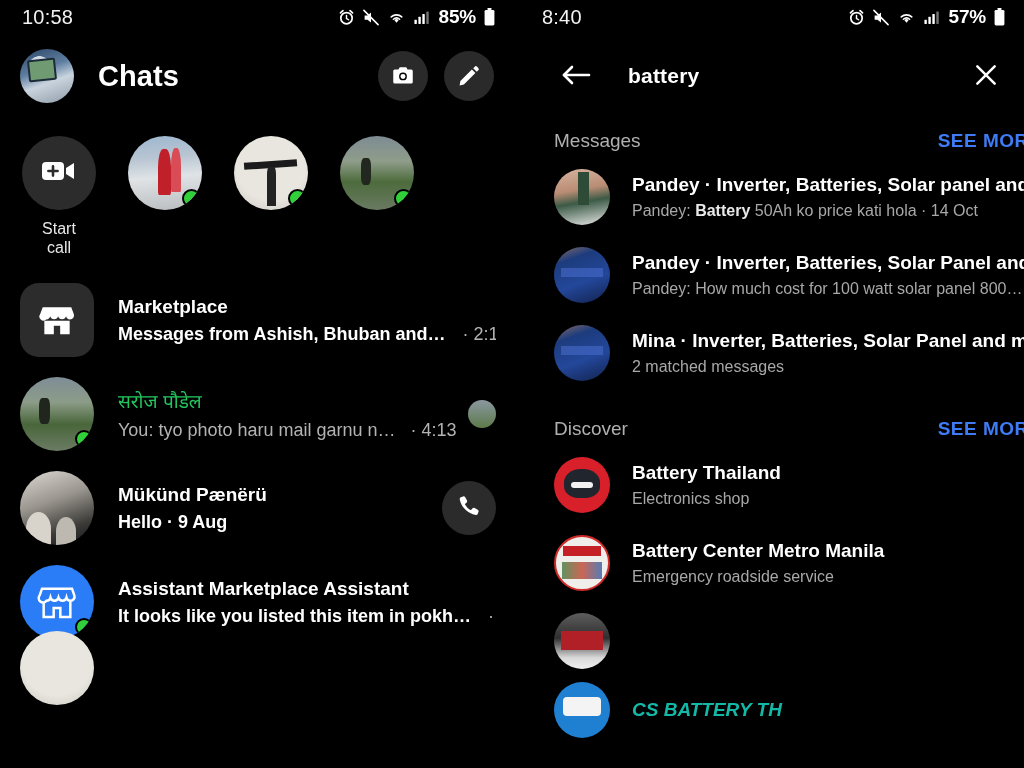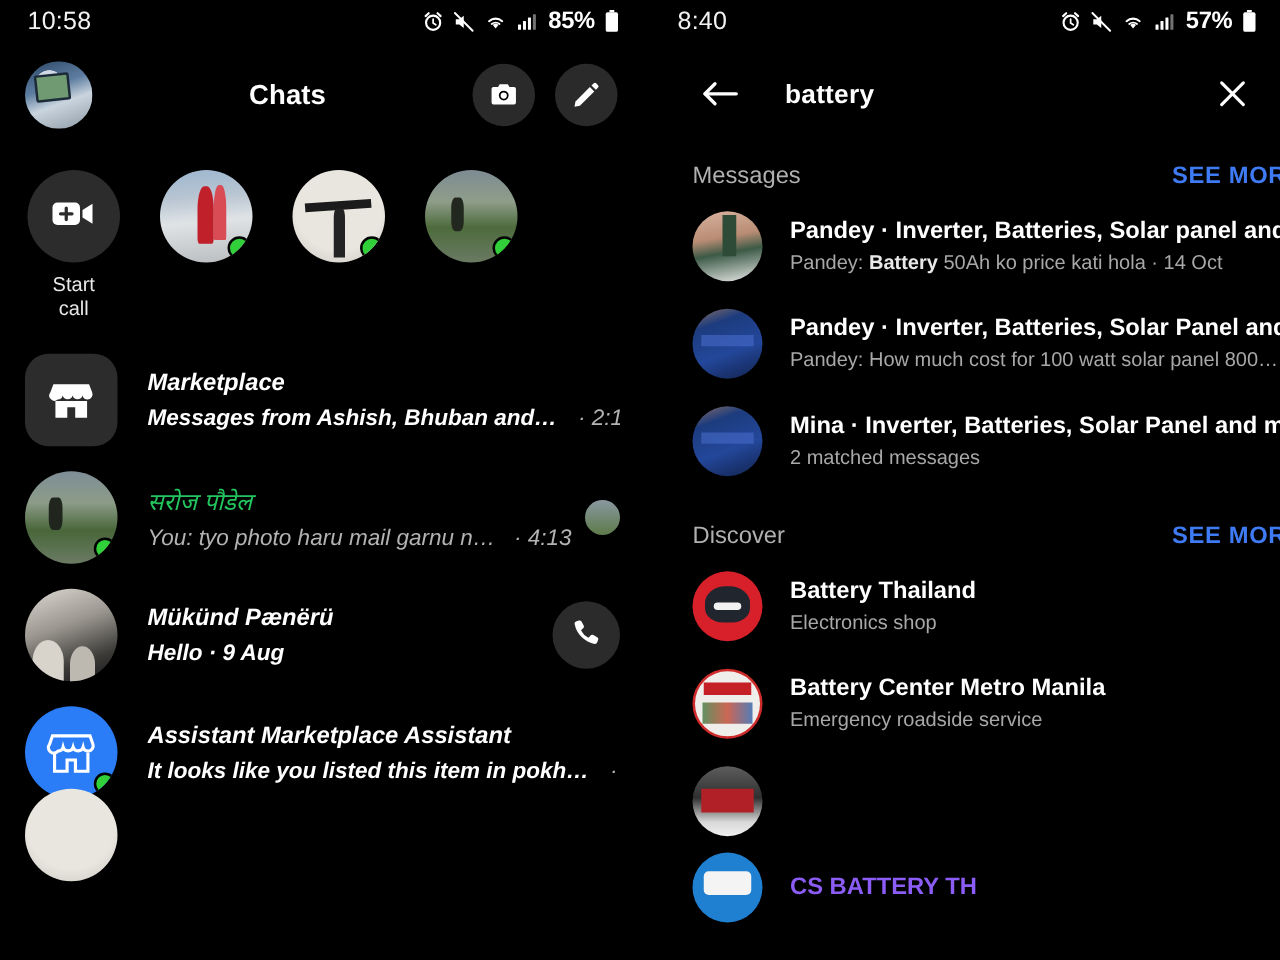--- a/index.html
+++ b/index.html
@@ -35,21 +35,21 @@
     width: 54px; height:54px; border-radius:50%;
     background:
       radial-gradient(circle at 36% 34%, #cfd9e4 0 22%, rgba(0,0,0,0) 23%),
       linear-gradient(160deg,#2c4666 0%,#5d7da0 38%,#c9d4de 60%,#8e9aa6 100%);
     flex:0 0 auto; overflow:hidden; position:relative;
   }
   .avatar-me::after{
     content:""; position:absolute; left:14%; top:18%; width:44%; height:34%;
     background:#6f9a72; border:2px solid #1d2b38; border-radius:2px; transform:rotate(-6deg);
   }
-  .lheader-title { font-size: 22px; font-weight: 700; color:#fff; margin-left:24px; flex:1; letter-spacing:.1px;text-align:center;}
+  .lheader-title { font-size: 29px; font-weight: 700; color:#fff; margin-left:24px; flex:1; letter-spacing:.1px;}
   .round-btn {
     width:50px; height:50px; border-radius:50%; background:#2a2a2a;
     display:flex; align-items:center; justify-content:center; margin-left:16px; flex:0 0 auto;
     border:none; cursor:pointer;
   }
   .round-btn svg{display:block;}
 
   
   .search-wrap { position:relative; padding: 0 22px; margin-top: 4px; }
   .search-box {
@@ -77,21 +77,21 @@
   .img-a::before{content:"";position:absolute;left:40%;top:18%;width:18%;height:62%;background:#c0202a;border-radius:40% 40% 10% 10%;}
   .img-a::after{content:"";position:absolute;left:58%;top:16%;width:14%;height:60%;background:#d94c55;border-radius:40% 40% 8% 8%;}
   .img-b { background: radial-gradient(circle at 50% 40%, #e8e6df 0 60%, #c8c5bc 100%); }
   .img-b::before{content:"";position:absolute;left:14%;top:34%;width:72%;height:9%;background:#1b1b1b;transform:rotate(-4deg);}
   .img-b::after{content:"";position:absolute;left:44%;top:42%;width:13%;height:52%;background:#232323;border-radius:20% 20% 0 0;}
   .img-c { background: linear-gradient(180deg,#7d8b93 0%,#8f9d8a 34%,#4d6b3c 62%,#6a7a63 100%); }
   .img-c::before{content:"";position:absolute;left:28%;top:30%;width:14%;height:36%;background:#22281f;border-radius:30%;}
 
   
   .chat-list { margin-top: 16px; }
-  .chat-row { display:flex; align-items:center; padding: 10px 18px 10px 20px; position:relative; min-height:84px;font-style:italic; }
+  .chat-row { display:flex; align-items:center; padding: 10px 18px 10px 20px; position:relative; min-height:84px; }
   .chat-thumb { width:74px; height:74px; flex:0 0 auto; position:relative; overflow:hidden; border-radius:50%; }
   .chat-thumb.sq { border-radius:19px; background:#2c2c2c; display:flex;align-items:center;justify-content:center;}
   .chat-thumb.blue { background:#2a7cf7; display:flex;align-items:center;justify-content:center;}
   .chat-dot { position:absolute; right:1px; bottom:3px; width:18px; height:18px; border-radius:50%; background:#31d03a; border:2px solid #000;}
   .chat-body { margin-left: 24px; flex:1; min-width:0; }
   .chat-title { font-size:19px; font-weight:700; color:#fff; white-space:nowrap; overflow:hidden; }
   .chat-title.dim { font-weight:400; color:#22c55e; }
   .chat-snippet { font-size:18px; color:#fff; margin-top:6px; white-space:nowrap; overflow:hidden; }
   .chat-snippet.muted { color:#b3b3b3; font-weight:400; }
   .chat-snippet.bold { font-weight:700; }
@@ -134,21 +134,21 @@
   .rt-red::after{content:"";position:absolute;left:30%;top:44%;width:40%;height:12%;background:#f2f2f2;border-radius:4px;}
   .rt-white { background:#f0eeea; border:2px solid #cf2b2b; }
   .rt-white::before{content:"";position:absolute;left:14%;top:18%;width:72%;height:18%;background:#c52026;}
   .rt-white::after{content:"";position:absolute;left:12%;top:48%;width:76%;height:32%;background:linear-gradient(90deg,#3f7a3e,#c2452f,#2f5fa8);opacity:.8;}
   .rt-batt { background:linear-gradient(180deg,#5d5d5d 0%,#2f2f2f 45%,#d9d9d9 80%,#efefef 100%); }
   .rt-batt::before{content:"";position:absolute;left:12%;top:32%;width:76%;height:34%;background:#b02026;}
   .rt-blue2 { background:#1f7fd0; }
   .rt-blue2::before{content:"";position:absolute;left:16%;top:26%;width:68%;height:34%;background:#f4f4f4;border-radius:4px;}
 
   .res-row.clipped { padding-top:2px; padding-bottom:0; min-height:0; }
-  .clip-title { font-size:19px; font-weight:700; color:#8b5cf6; }
+  .clip-title { font-size:19px; font-weight:700; color:#14b8a6;font-style:italic; }
 </style>
 </head>
 <body>
 
 <div class="screen">
 
   <div class="panel panel-left">
 
     <div class="statusbar">
       <div class="status-time">10:58</div>

